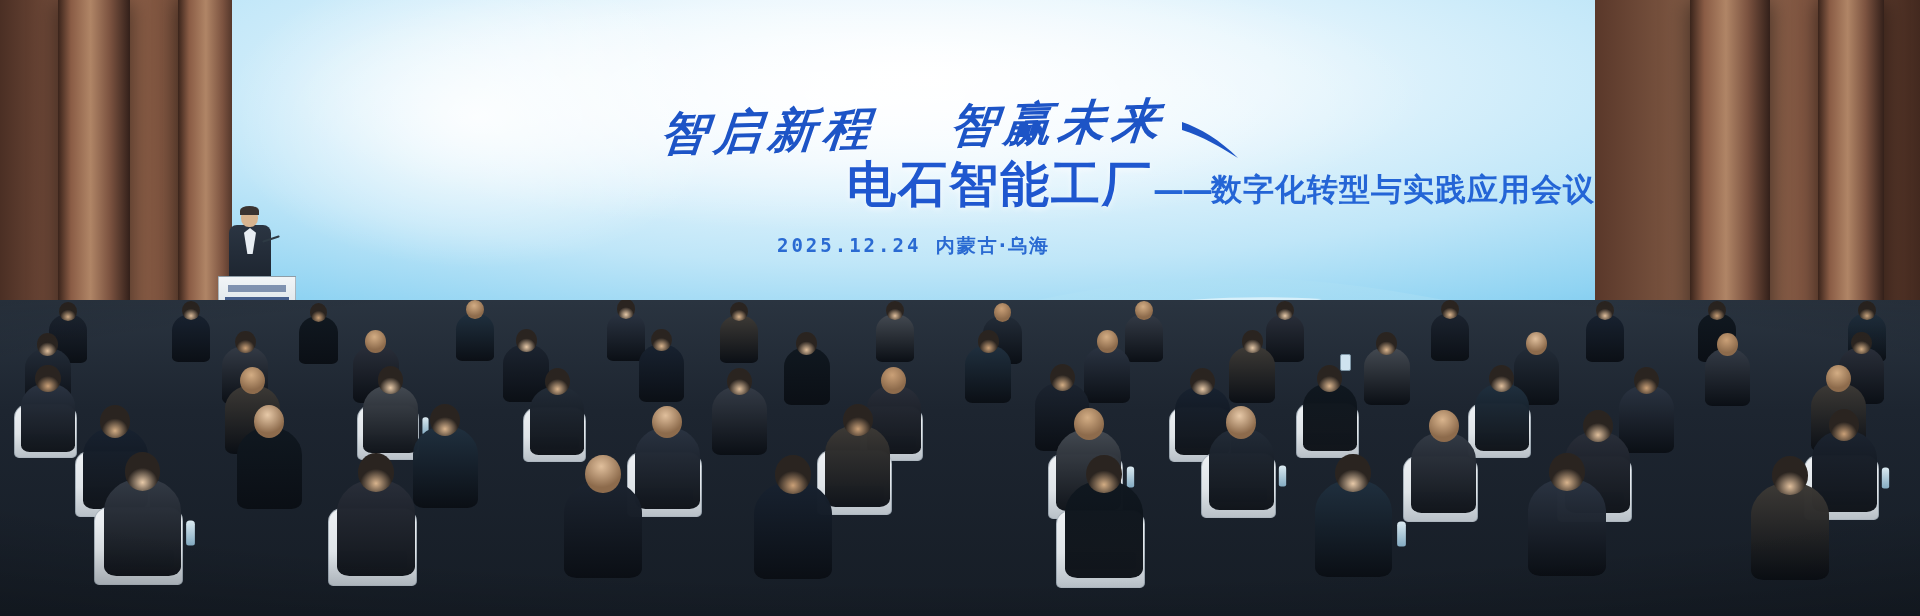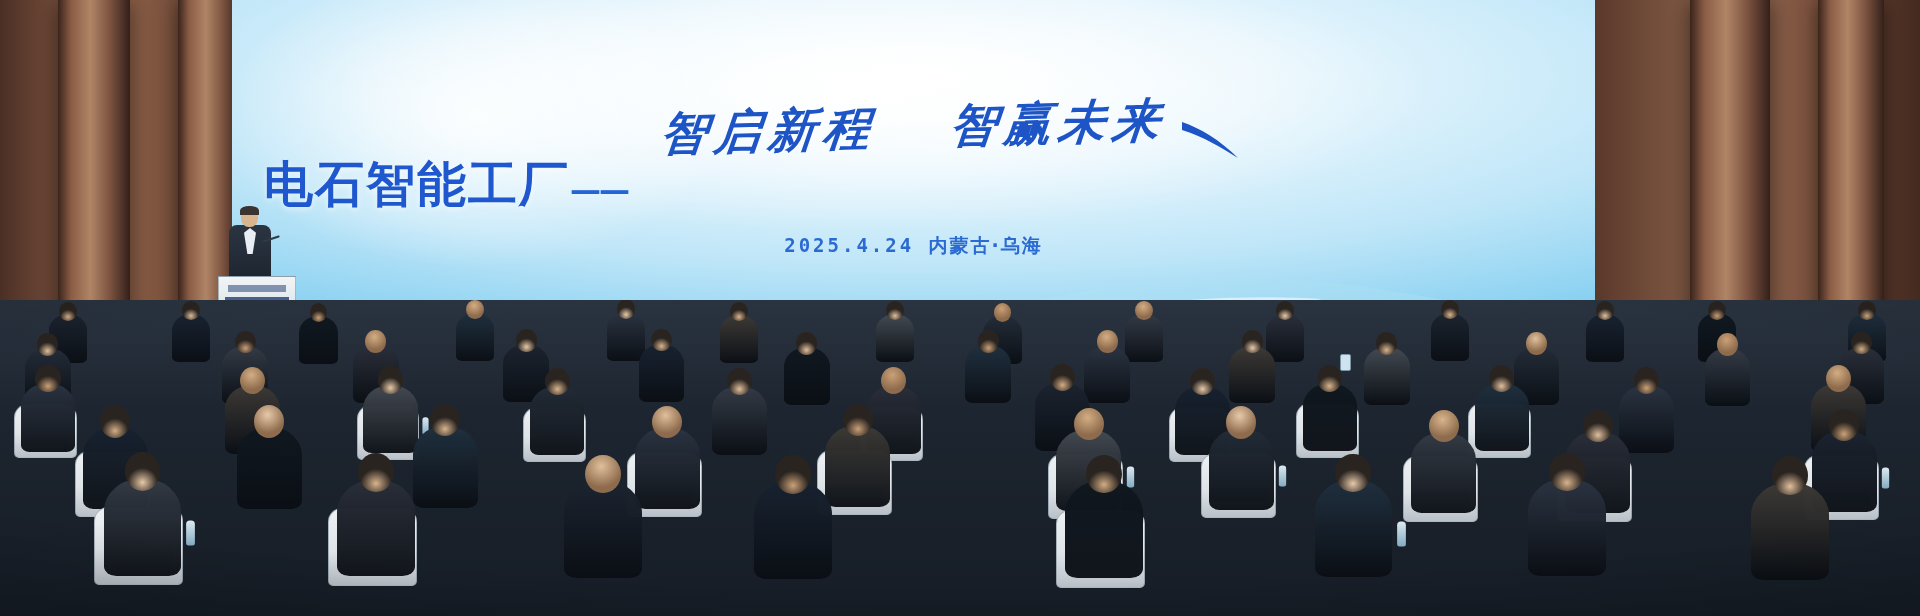--- a/index.html
+++ b/index.html
@@ -83,22 +83,22 @@
     transform:skewX(-7deg) rotate(-1.6deg);
     text-shadow:1px 1px 0 rgba(255,255,255,.45);
   }
   .calli .gap{ display:inline-block; width:26px; }
   .calli-swoosh{
     position:absolute; left:948px; top:118px; width:62px; height:44px;
   }
 
   
   .title-row{
-    position:absolute; left:12px; right:0; top:160px;
-    display:flex; align-items:flex-end; justify-content:flex-start;padding-left:20px;
+    position:absolute; left:0; right:0; top:160px;
+    display:flex; align-items:flex-end; justify-content:flex-end;padding-left:20px;
   }
   .title-main{
     font-family:"DejaVu Sans",sans-serif;
     font-weight:bold; font-size:49px; color:#1f57cf; letter-spacing:2px;
     line-height:1;
     text-shadow:0 2px 6px rgba(255,255,255,.6);
   }
   .title-sub{
     font-family:"DejaVu Sans",sans-serif;
     font-weight:bold; font-size:31px; color:#2465d6; letter-spacing:1px;
@@ -272,24 +272,25 @@
     </div>
     <span class="calli-swoosh">
       <svg viewBox="0 0 62 44" width="62" height="44">
         <path d="M2 4 C20 10 40 22 58 40 C42 30 22 18 2 12 Z" fill="#1d54c6"></path>
       </svg>
     </span>
 
     <div class="title-row">
       <span class="title-main">电石智能工厂</span>
       <span class="title-sub dash">——</span>
+      <span class="title-sub">数字化转型与实践应用会议</span>
     </div>
 
     <div class="dateline">
-      <span>2025.4.24</span>
+      <span>2025.12.24</span>
       <span class="cn">内蒙古·乌海</span>
     </div>
 
     <div class="stage-shadow"></div>
   </div>
 
   <div class="stage-front"></div>
   <div class="side-banner"></div>
 
   <div class="speaker">

